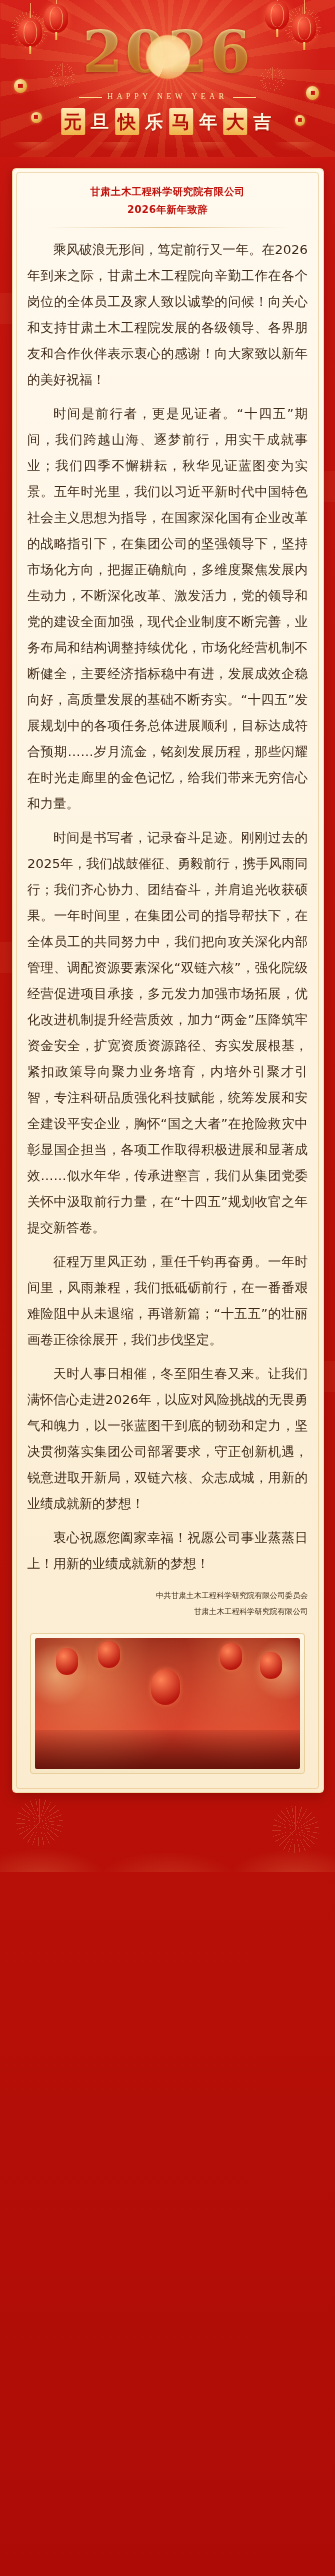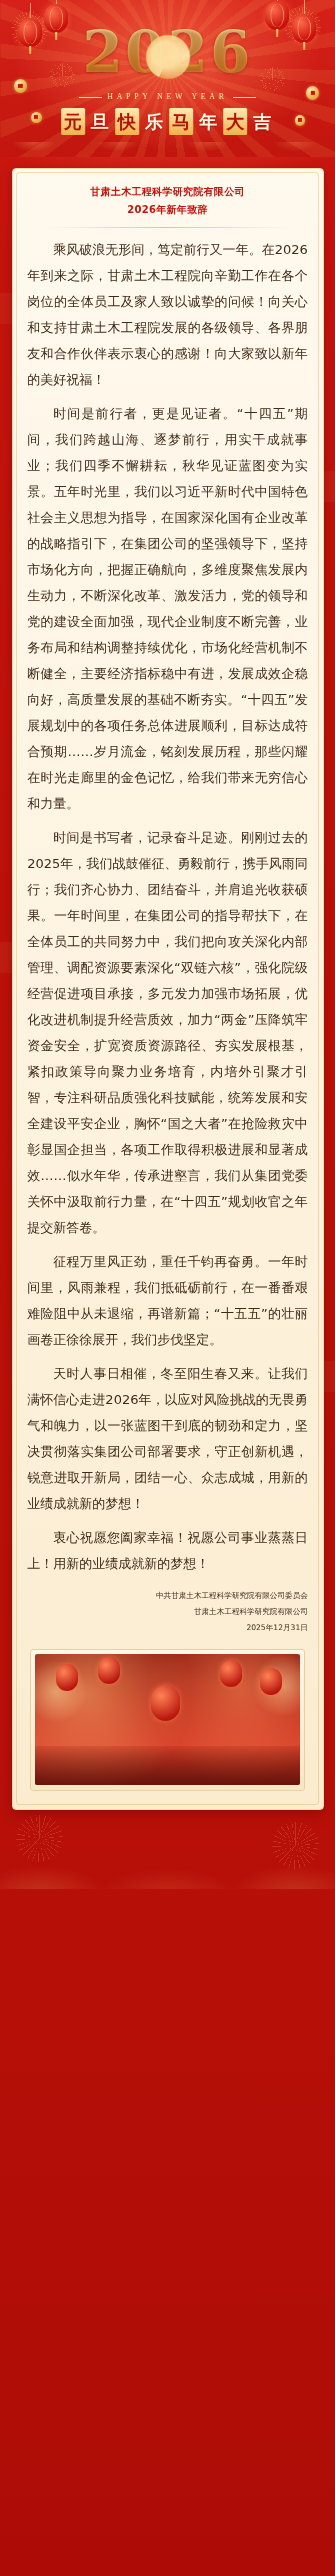--- a/index.html
+++ b/index.html
@@ -366,28 +366,27 @@
   <div class="card">
     <div class="doc-title">甘肃土木工程科学研究院有限公司</div>
     <div class="doc-subtitle">2026年新年致辞</div>
     <div class="divider"></div>
 
     <div class="body" id="letter-body">
         <p>乘风破浪无形间，笃定前行又一年。在2026年到来之际，甘肃土木工程院向辛勤工作在各个岗位的全体员工及家人致以诚挚的问候！向关心和支持甘肃土木工程院发展的各级领导、各界朋友和合作伙伴表示衷心的感谢！向大家致以新年的美好祝福！</p>
         <p>时间是前行者，更是见证者。“十四五”期间，我们跨越山海、逐梦前行，用实干成就事业；我们四季不懈耕耘，秋华见证蓝图变为实景。五年时光里，我们以习近平新时代中国特色社会主义思想为指导，在国家深化国有企业改革的战略指引下，在集团公司的坚强领导下，坚持市场化方向，把握正确航向，多维度聚焦发展内生动力，不断深化改革、激发活力，党的领导和党的建设全面加强，现代企业制度不断完善，业务布局和结构调整持续优化，市场化经营机制不断健全，主要经济指标稳中有进，发展成效企稳向好，高质量发展的基础不断夯实。“十四五”发展规划中的各项任务总体进展顺利，目标达成符合预期……岁月流金，铭刻发展历程，那些闪耀在时光走廊里的金色记忆，给我们带来无穷信心和力量。</p>
         <p>时间是书写者，记录奋斗足迹。刚刚过去的2025年，我们战鼓催征、勇毅前行，携手风雨同行；我们齐心协力、团结奋斗，并肩追光收获硕果。一年时间里，在集团公司的指导帮扶下，在全体员工的共同努力中，我们把向攻关深化内部管理、调配资源要素深化“双链六核”，强化院级经营促进项目承接，多元发力加强市场拓展，优化改进机制提升经营质效，加力“两金”压降筑牢资金安全，扩宽资质资源路径、夯实发展根基，紧扣政策导向聚力业务培育，内培外引聚才引智，专注科研品质强化科技赋能，统筹发展和安全建设平安企业，胸怀“国之大者”在抢险救灾中彰显国企担当，各项工作取得积极进展和显著成效……似水年华，传承进壑言，我们从集团党委关怀中汲取前行力量，在“十四五”规划收官之年提交新答卷。</p>
         <p>征程万里风正劲，重任千钧再奋勇。一年时间里，风雨兼程，我们抵砥砺前行，在一番番艰难险阻中从未退缩，再谱新篇；“十五五”的壮丽画卷正徐徐展开，我们步伐坚定。</p>
-        <p>天时人事日相催，冬至阳生春又来。让我们满怀信心走进2026年，以应对风险挑战的无畏勇气和魄力，以一张蓝图干到底的韧劲和定力，坚决贯彻落实集团公司部署要求，守正创新机遇，锐意进取开新局，团结一心、众志成城，用新的业绩成就新的梦想！</p>
+        <p>天时人事日相催，冬至阳生春又来。让我们满怀信心走进2026年，以应对风险挑战的无畏勇气和魄力，以一张蓝图干到底的韧劲和定力，坚决贯彻落实集团公司部署要求，守正创新机遇，锐意进取开新局，双链六核、众志成城，用新的业绩成就新的梦想！</p>
         <p>衷心祝愿您阖家幸福！祝愿公司事业蒸蒸日上！用新的业绩成就新的梦想！</p>
       </div>
 
     <div class="sign" id="letter-sign">
         <div>中共甘肃土木工程科学研究院有限公司委员会</div>
         <div>甘肃土木工程科学研究院有限公司</div>
-        <div>2025年12月31日</div>
       </div>
 
     <div class="photo-wrap">
       <div class="photo">
         <div class="p-glow" style="left:-10.5px; top:5.2px;"></div>
         <div class="p-glow" style="right:-15.7px; top:0px;"></div>
         <div class="p-lantern" style="left:21px; top:9.4px;"></div>
         <div class="p-lantern" style="left:63px; top:3.1px;"></div>
         <div class="p-lantern" style="right:58px; top:5.2px;"></div>
         <div class="p-lantern" style="right:18px; top:13.6px;"></div>

